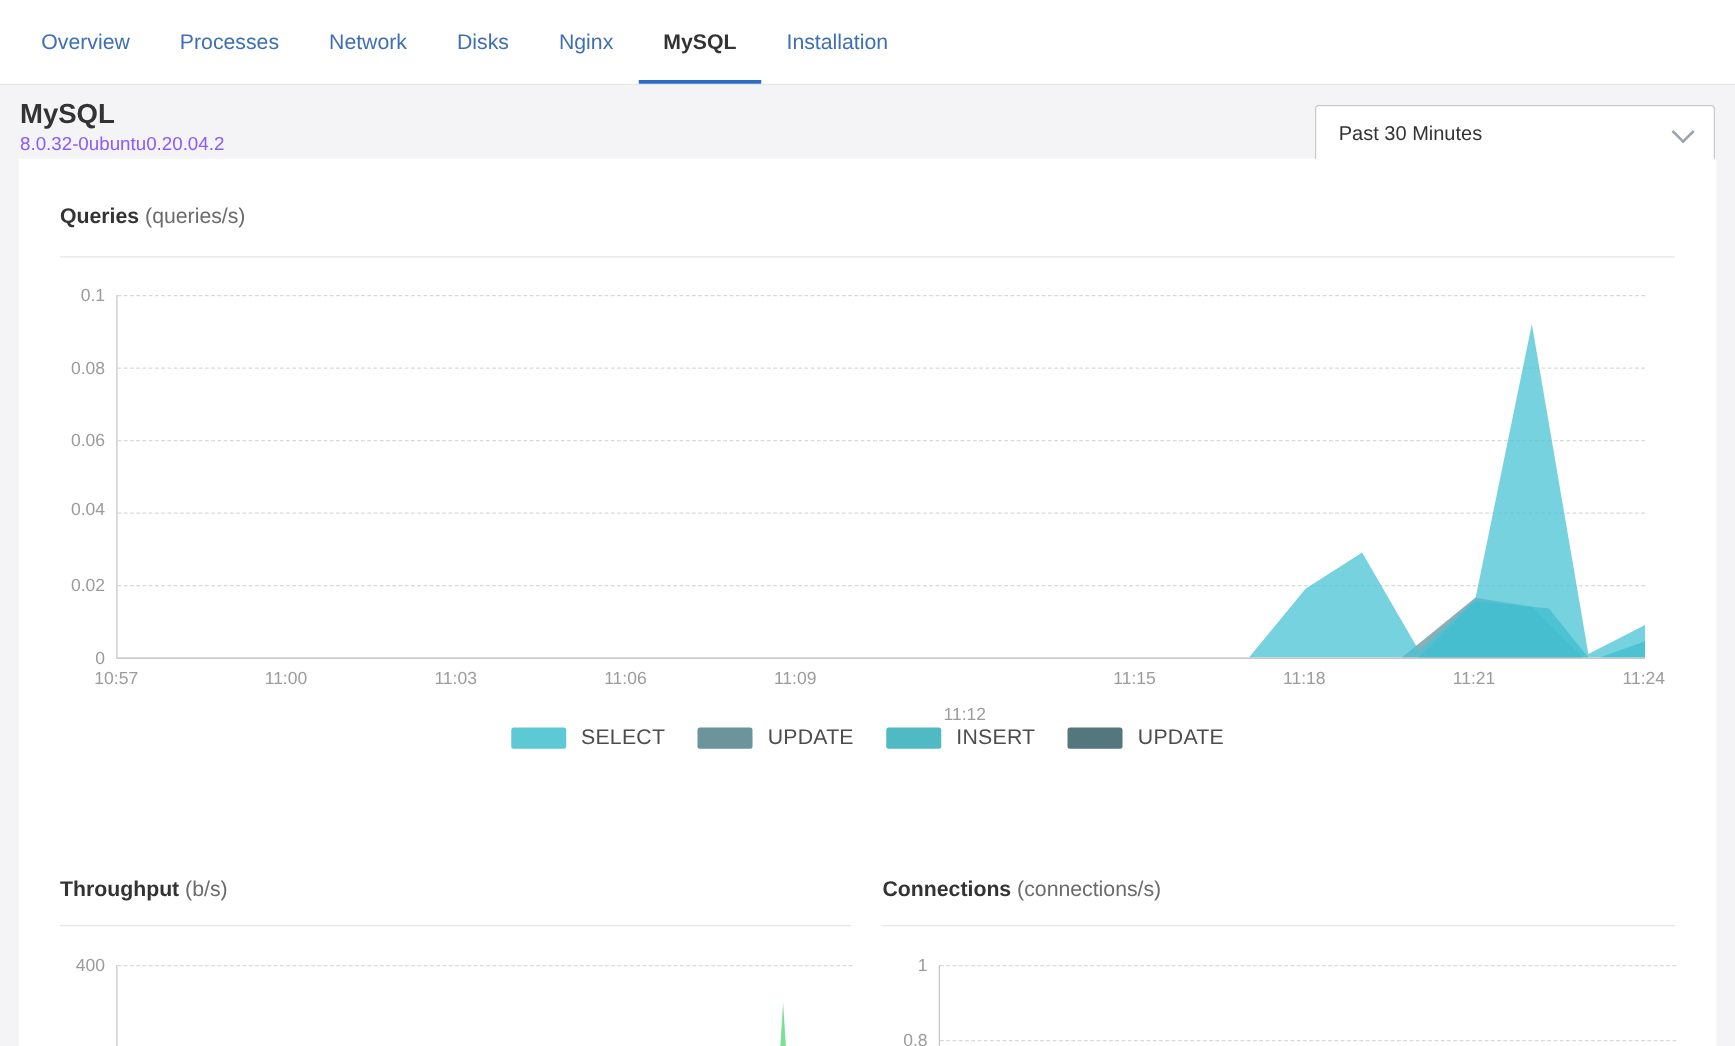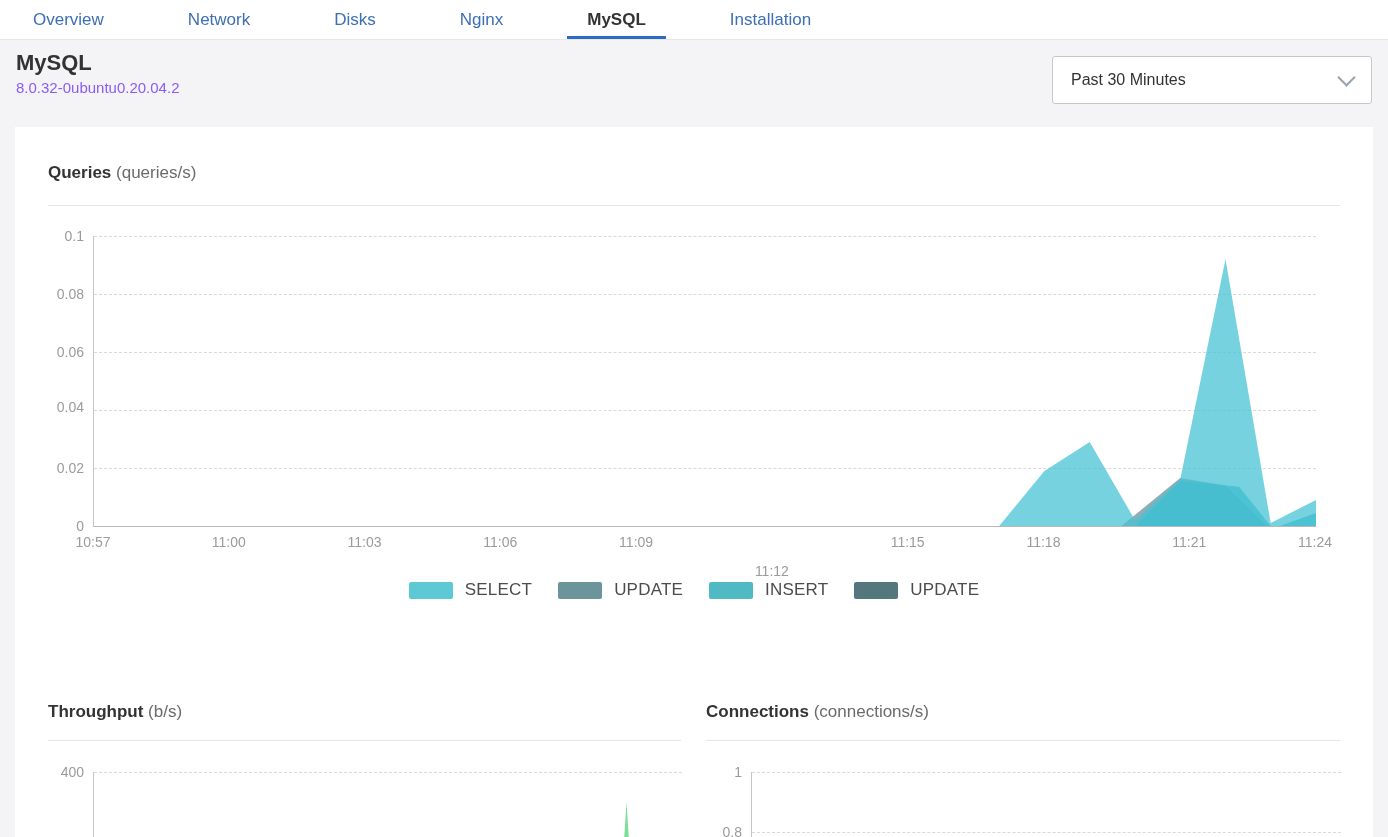--- a/index.html
+++ b/index.html
@@ -1,19 +1,19 @@
 <!DOCTYPE html>
 <html><head>
 <meta charset="utf-8">
 <style>
   html,body{margin:0;padding:0;width:1388px;height:837px;overflow:hidden;
     background:#f4f4f6;font-family:"Liberation Sans",sans-serif;-webkit-font-smoothing:antialiased;}
   
-  .navbar{height:40px;background:#fff;border-bottom:1px solid #e7e7e7;
-    display:flex;align-items:stretch;padding-left:13px;box-sizing:border-box;gap:44px;}
+  .navbar{height:68px;background:#fff;border-bottom:1px solid #e7e7e7;
+    display:flex;align-items:stretch;padding-left:13px;box-sizing:border-box;}
   .tab{display:flex;align-items:center;padding:0 20px;font-size:17px;color:#3e6fb4;
     cursor:pointer;box-sizing:border-box;}
   .tab.active{color:#333;font-weight:bold;border-bottom:3px solid #2c6cc3;padding-top:3px;}
   
   .page-header{background:#f4f4f6;height:73px;box-sizing:border-box;
     padding:10px 16px 0 16px;display:flex;justify-content:space-between;}
   .page-title{font-size:22px;font-weight:bold;color:#333;line-height:26px;}
   .page-sub{font-size:15px;color:#8b5cf6;margin-top:3px;}
   .select-box{width:320px;height:48px;background:#fff;border:1px solid #c9c9c9;border-radius:3px;
     box-sizing:border-box;display:flex;align-items:center;justify-content:space-between;
@@ -48,20 +48,21 @@
   .legend{display:flex;justify-content:center;align-items:center;margin-top:26px;gap:26px;}
   .legend-item{display:flex;align-items:center;gap:12px;}
   .legend-swatch{width:44px;height:17px;border-radius:2px;}
   .legend-label{font-size:17px;color:#4c4c4c;letter-spacing:.2px;}
 </style>
 </head>
 <body>
 
 <nav class="navbar" id="tabbar">
     <div class="tab">Overview</div>
+    <div class="tab">Processes</div>
     <div class="tab">Network</div>
     <div class="tab">Disks</div>
     <div class="tab">Nginx</div>
     <div class="tab active">MySQL</div>
     <div class="tab">Installation</div>
   </nav>
 
 <header class="page-header">
   <div>
     <div class="page-title">MySQL</div>
@@ -101,21 +102,21 @@
       </div>
     <div class="xlabels" id="xlabels-queries">
         <span class="xlabel" style="left: 0px;">10:57</span>
         <span class="xlabel" style="left: 135.778px;">11:00</span>
         <span class="xlabel" style="left: 271.556px;">11:03</span>
         <span class="xlabel" style="left: 407.333px;">11:06</span>
         <span class="xlabel" style="left: 543.111px;">11:09</span>
         <span class="xlabel" style="left: 678.889px; margin-top: 29px;">11:12</span>
         <span class="xlabel" style="left: 814.667px;">11:15</span>
         <span class="xlabel" style="left: 950.444px;">11:18</span>
-        <span class="xlabel" style="left: 1086.22px; margin-left: 10px;">11:21</span>
+        <span class="xlabel" style="left: 1086.22px;">11:21</span>
         <span class="xlabel" style="left: 1222px;">11:24</span>
       </div>
     <div class="legend" id="legend-queries">
         <div class="legend-item">
           <div class="legend-swatch" style="background: rgb(93, 201, 212);"></div>
           <span class="legend-label">SELECT</span>
         </div>
         <div class="legend-item">
           <div class="legend-swatch" style="background: rgb(107, 148, 155);"></div>
           <span class="legend-label">UPDATE</span>

